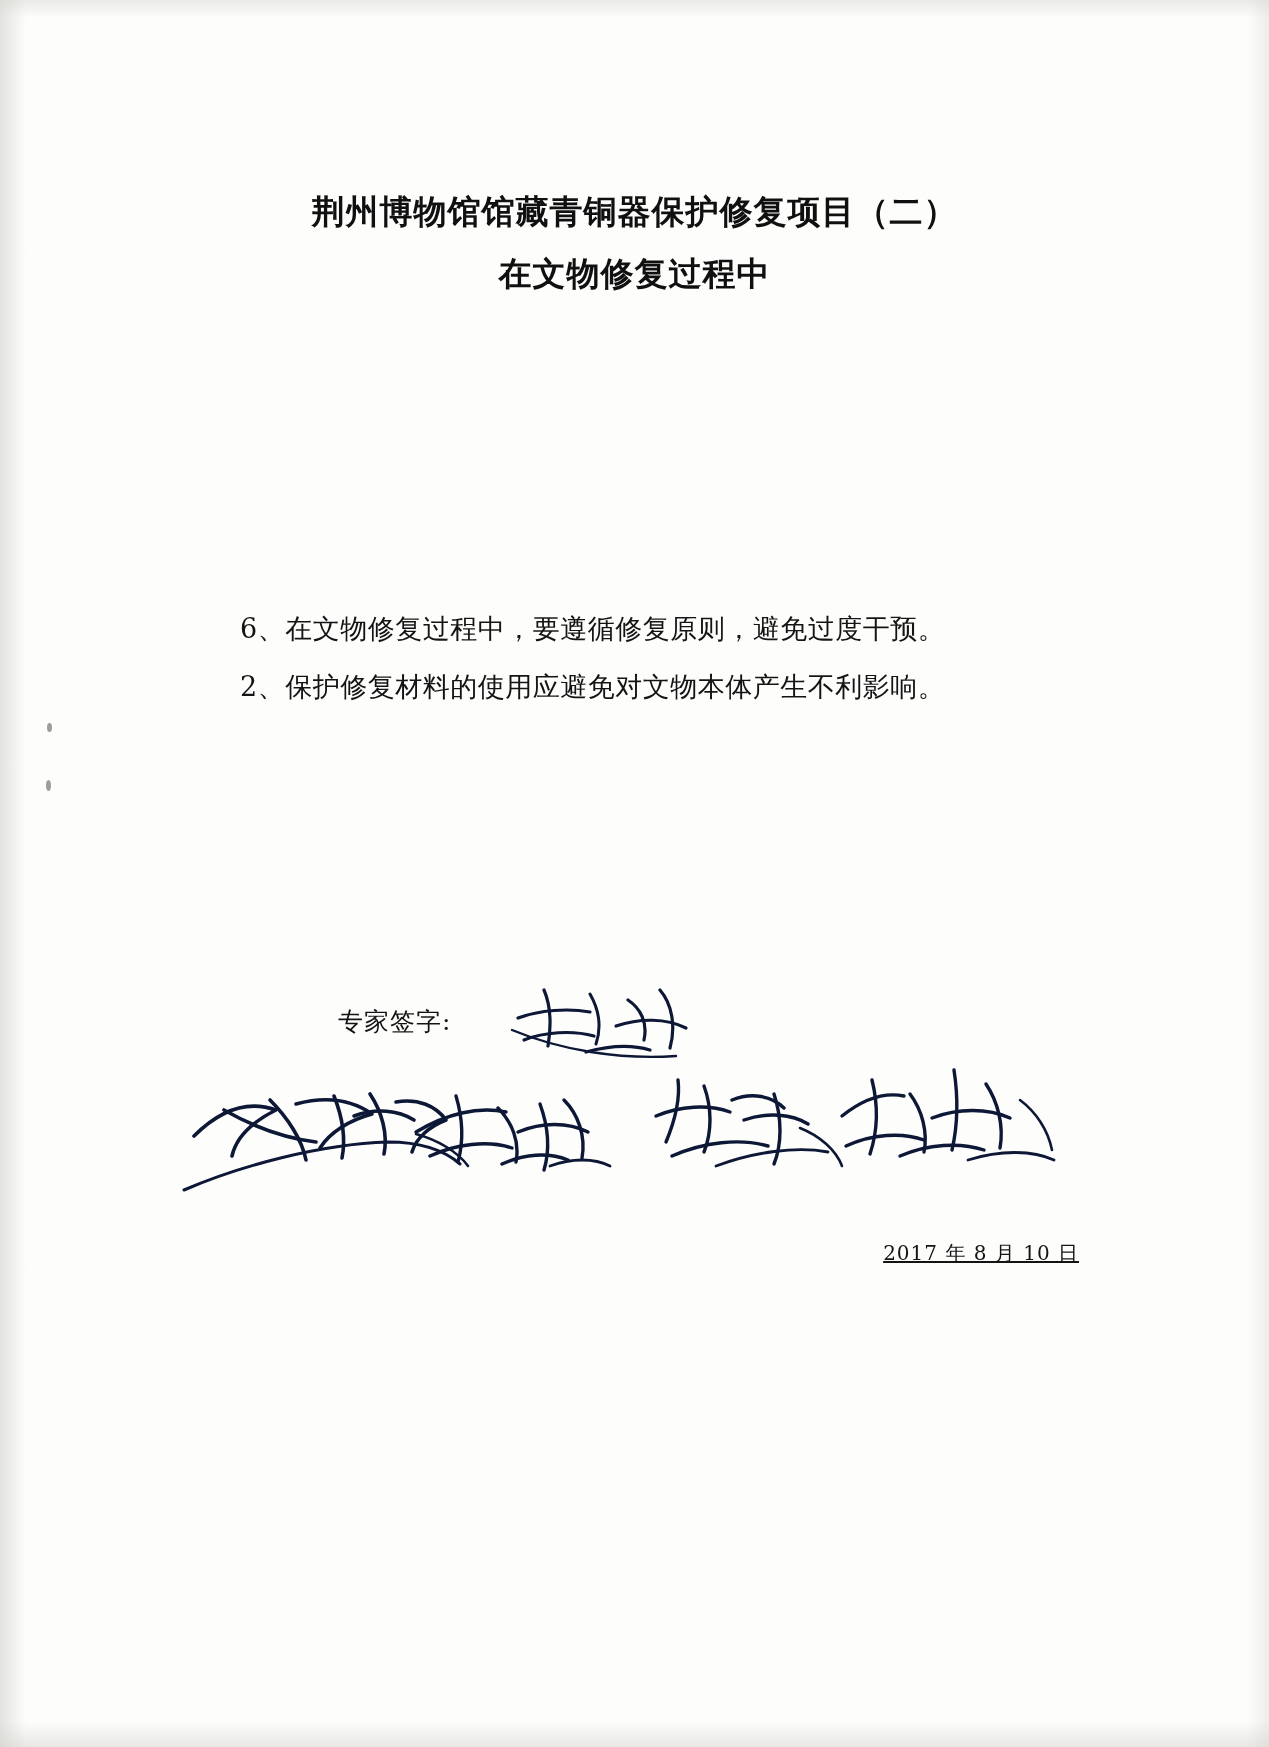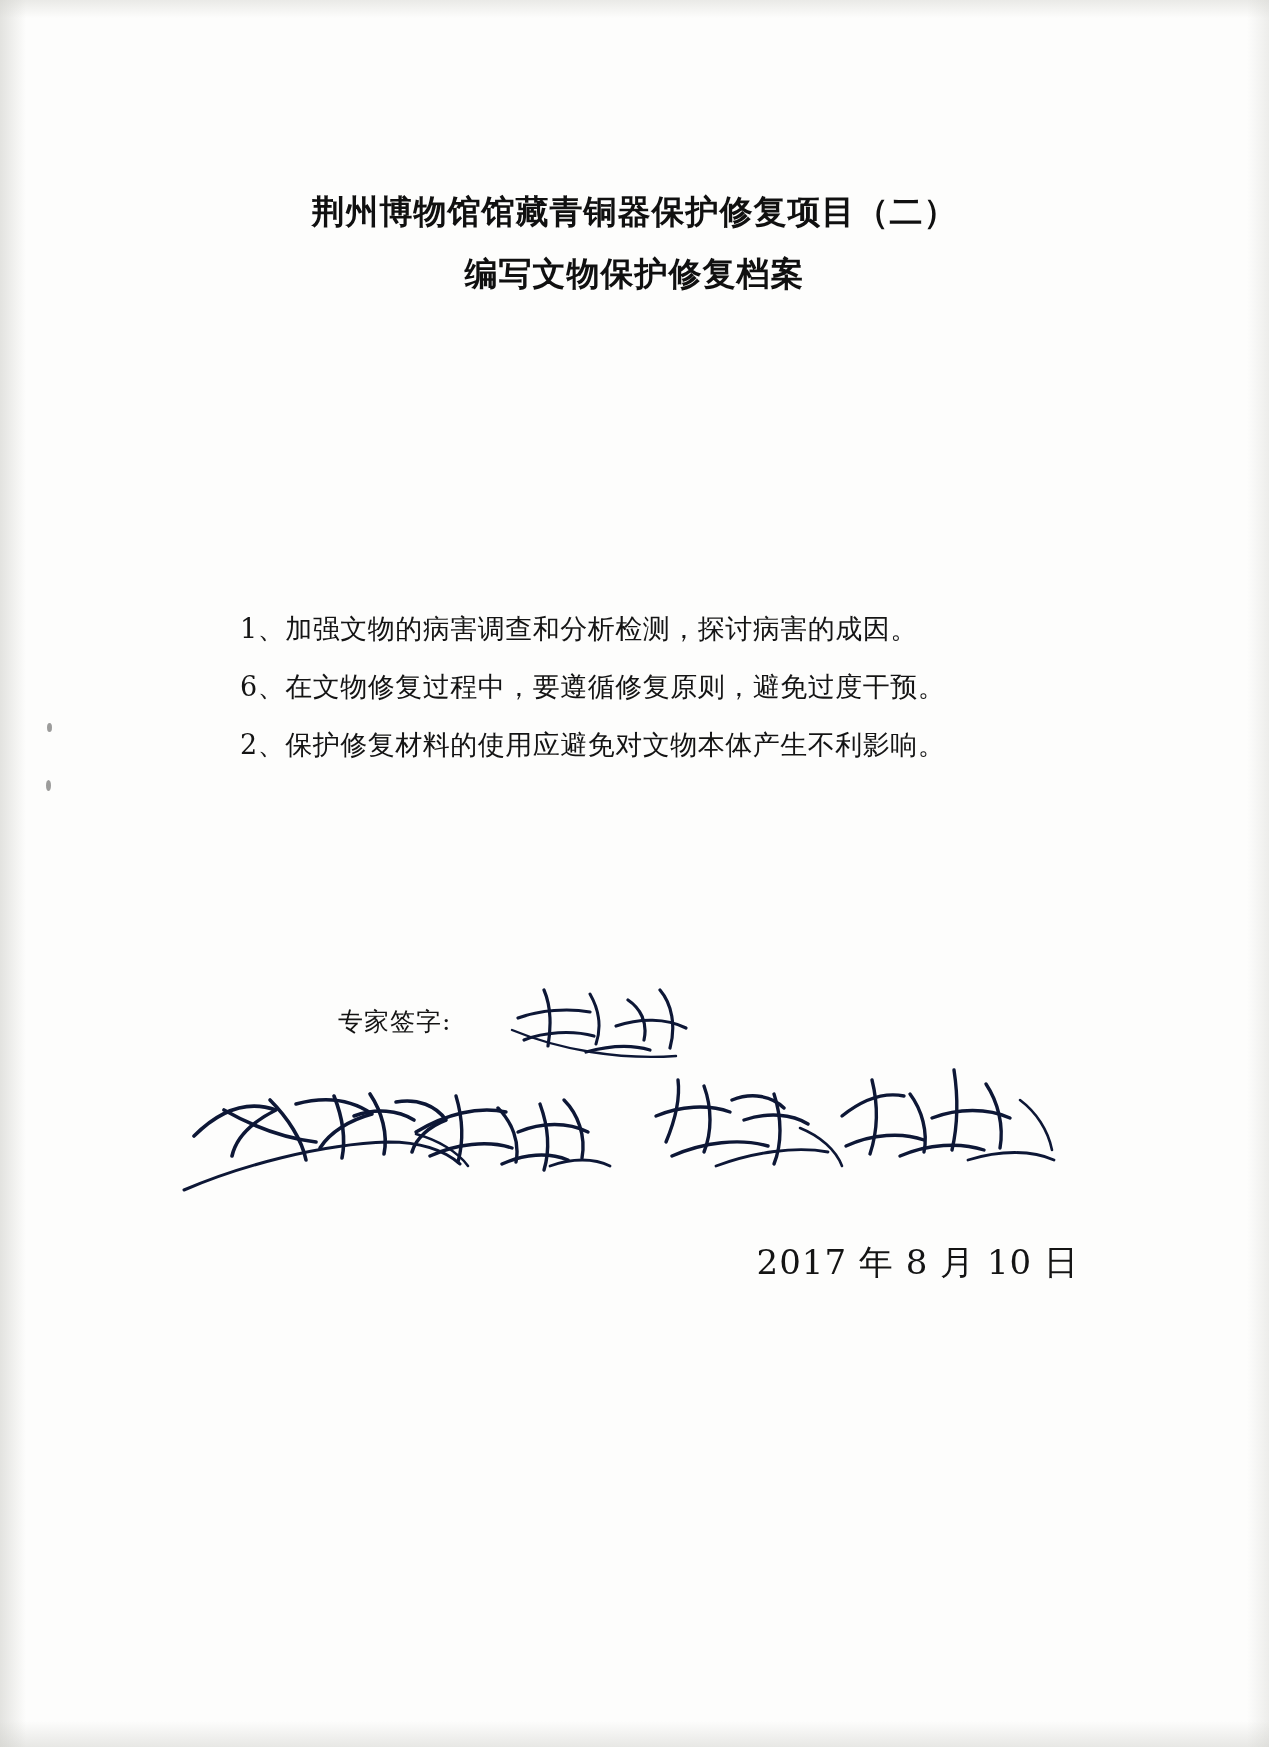--- a/index.html
+++ b/index.html
@@ -130,23 +130,24 @@
     stroke: #0d1736;
     fill: none;
     stroke-linecap: round;
     stroke-linejoin: round;
   }
 
   .date-line {
     position: absolute;
     right: 190px;
     top: 1240px;
-    font-size: 34px;
+    font-size: 20px;
     letter-spacing: 1px;
     color: #141414;
+    text-decoration: underline;
   }
 
   .speck {
     position: absolute;
     background: #7b7b7b;
     border-radius: 50%;
     opacity: 0.75;
   }
   .speck-1 { left: 47px; top: 723px; width: 5px; height: 9px; }
   .speck-2 { left: 46px; top: 780px; width: 5px; height: 11px; }
@@ -160,25 +161,24 @@
   <div class="scan-edge-top"></div>
   <div class="scan-edge-right"></div>
   <div class="scan-edge-bottom"></div>
 
   <div class="speck speck-1"></div>
   <div class="speck speck-2"></div>
 
   <div class="content">
 
     <div class="title title-line-1">荆州博物馆馆藏青铜器保护修复项目（二）</div>
-    <div class="title title-line-2">编写文物保护修复档案</div>
+    <div class="title title-line-2">在文物修复过程中</div>
 
 
     <div class="list">
-      <div class="list-item">1、加强文物的病害调查和分析检测，探讨病害的成因。</div>
       <div class="list-item">6、在文物修复过程中，要遵循修复原则，避免过度干预。</div>
       <div class="list-item">2、保护修复材料的使用应避免对文物本体产生不利影响。</div>
     </div>
 
     <div class="sign-label">专家签字:</div>
 
     <div class="sig-area">
       <svg width="1000" height="280" viewBox="0 0 1000 280">
         <g class="sig-ink" stroke-width="3.2">
           <path d="M398 58 C 420 50, 448 48, 470 52"></path>

